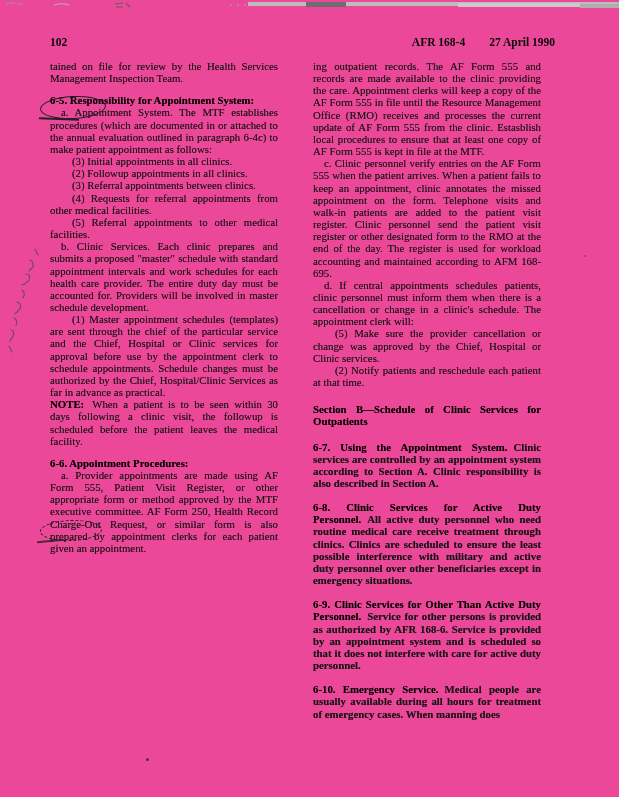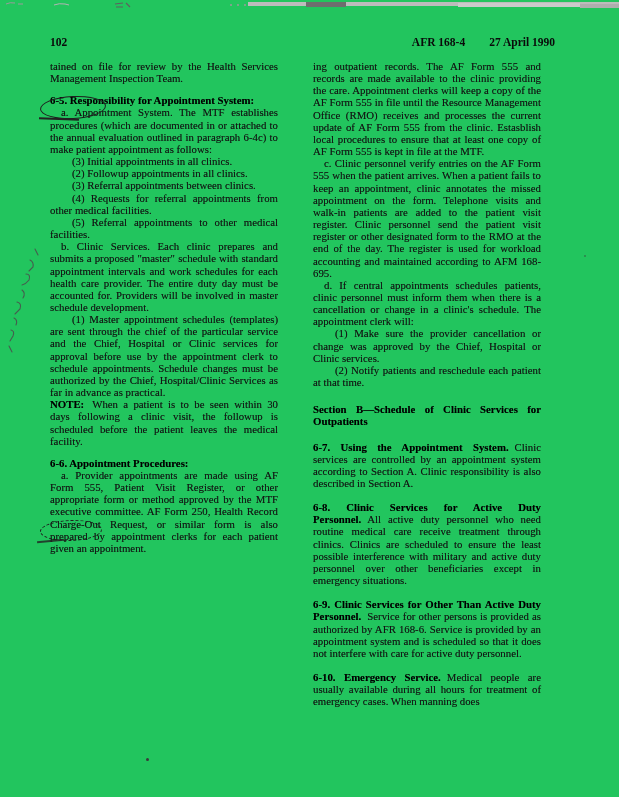--- a/index.html
+++ b/index.html
@@ -3,21 +3,21 @@
 <meta charset="utf-8">
 <style>
   html, body { margin: 0; padding: 0; }
   body {
     width: 619px; height: 797px;
     background: #ffffff;
     font-family: "Liberation Serif", "DejaVu Serif", serif;
   }
   .page {
     position: relative; width: 619px; height: 797px;
-    background: #22c55e; overflow: hidden;
+    background: #ec4899; overflow: hidden;
     color: #161616;
   }
   .header {
     position: absolute; top: 36px; left: 50px; width: 505px;
     display: flex; justify-content: space-between; align-items: baseline;
     font-weight: bold; font-size: 11.5px; color: #0a0a0a;
   }
   .header .hright { display: flex; gap: 24px; }
   .col {
     position: absolute; top: 60px; width: 228px;
@@ -26,21 +26,21 @@
     text-shadow: 0 0 0.3px rgba(0,0,0,0.45);
   }
   .col-left  { left: 50px; }
   .col-right { left: 313px; }
   p.para { margin: 0; }
   p.cont { text-indent: 0; }
   p.body { text-indent: 11px; }
   p.list { text-indent: 22px; }
   p.head { font-weight: bold; color: #000; margin-top: 10px; }
   p.section { font-weight: bold; color: #000; margin-top: 15px; margin-bottom: 13px; }
-  p.lead-para { margin-top: 12px; }
+  p.lead-para { margin-top: 12px; font-weight: bold; }
   p.para b { color: #000; margin-right: 6px; }
   p.note b { margin-right: 8px; }
 
   
   .annot { position: absolute; pointer-events: none; }
   .circle {
     border: 1.4px solid #1f1f1f; border-radius: 50%;
     background: transparent;
   }
   .circle.dotted { border-style: dashed; border-width: 1.2px; }
@@ -104,21 +104,21 @@
       <p class="para body"><span>b. Clinic Services. Each clinic prepares and submits a proposed "master" schedule with standard appointment intervals and work schedules for each health care provider. The entire duty day must be accounted for. Providers will be involved in master schedule development.</span></p>
       <p class="para list"><span>(1) Master appointment schedules (templates) are sent through the chief of the particular service and the Chief, Hospital or Clinic services for approval before use by the appointment clerk to schedule appointments. Schedule changes must be authorized by the Chief, Hospital/Clinic Services as far in advance as practical.</span></p>
       <p class="para note"><b>NOTE:</b><span>When a patient is to be seen within 30 days following a clinic visit, the followup is scheduled before the patient leaves the medical facility.</span></p>
       <p class="para head"><span>6-6. Appointment Procedures:</span></p>
       <p class="para body"><span>a. Provider appointments are made using AF Form 555, Patient Visit Register, or other appropriate form or method approved by the MTF executive committee. AF Form 250, Health Record Charge-Out Request, or similar form is also prepared by appointment clerks for each patient given an appointment.</span></p>
     </div>
   <div class="col col-right">
       <p class="para cont"><span>ing outpatient records. The AF Form 555 and records are made available to the clinic providing the care. Appointment clerks will keep a copy of the AF Form 555 in file until the Resource Management Office (RMO) receives and processes the current update of AF Form 555 from the clinic. Estasblish local procedures to ensure that at least one copy of AF Form 555 is kept in file at the MTF.</span></p>
       <p class="para body"><span>c. Clinic personnel verify entries on the AF Form 555 when the patient arrives. When a patient fails to keep an appointment, clinic annotates the missed appointment on the form. Telephone visits and walk-in patients are added to the patient visit register. Clinic personnel send the patient visit register or other designated form to the RMO at the end of the day. The register is used for workload accounting and maintained according to AFM 168-695.</span></p>
       <p class="para body"><span>d. If central appointments schedules patients, clinic personnel must inform them when there is a cancellation or change in a clinic's schedule. The appointment clerk will:</span></p>
-      <p class="para list"><span>(1) Make sure the provider cancellation or change was approved by the Chief, Hospital or Clinic services.</span></p>
+      <p class="para list"><span>(5) Make sure the provider cancellation or change was approved by the Chief, Hospital or Clinic services.</span></p>
       <p class="para list"><span>(2) Notify patients and reschedule each patient at that time.</span></p>
       <p class="para section"><span>Section B—Schedule of Clinic Services for Outpatients</span></p>
       <p class="para lead-para"><b>6-7. Using the Appointment System.</b><span>Clinic services are controlled by an appointment system according to Section A. Clinic responsibility is also described in Section A.</span></p>
       <p class="para lead-para"><b>6-8. Clinic Services for Active Duty Personnel.</b><span>All active duty personnel who need routine medical care receive treatment through clinics. Clinics are scheduled to ensure the least possible interference with military and active duty personnel over other beneficiaries except in emergency situations.</span></p>
       <p class="para lead-para"><b>6-9. Clinic Services for Other Than Active Duty Personnel.</b><span>Service for other persons is provided as authorized by AFR 168-6. Service is provided by an appointment system and is scheduled so that it does not interfere with care for active duty personnel.</span></p>
       <p class="para lead-para"><b>6-10. Emergency Service.</b><span>Medical people are usually available during all hours for treatment of emergency cases. When manning does</span></p>
     </div>
 
   <div class="annot circle" id="circ65" style="display: block; left: 40px; top: 96px; width: 64px; height: 21px; transform: rotate(-3deg);"></div>
   <div class="annot stroke" id="strike65" style="display: block; left: 39px; top: 118px; width: 40px; transform: rotate(2deg);"></div>

